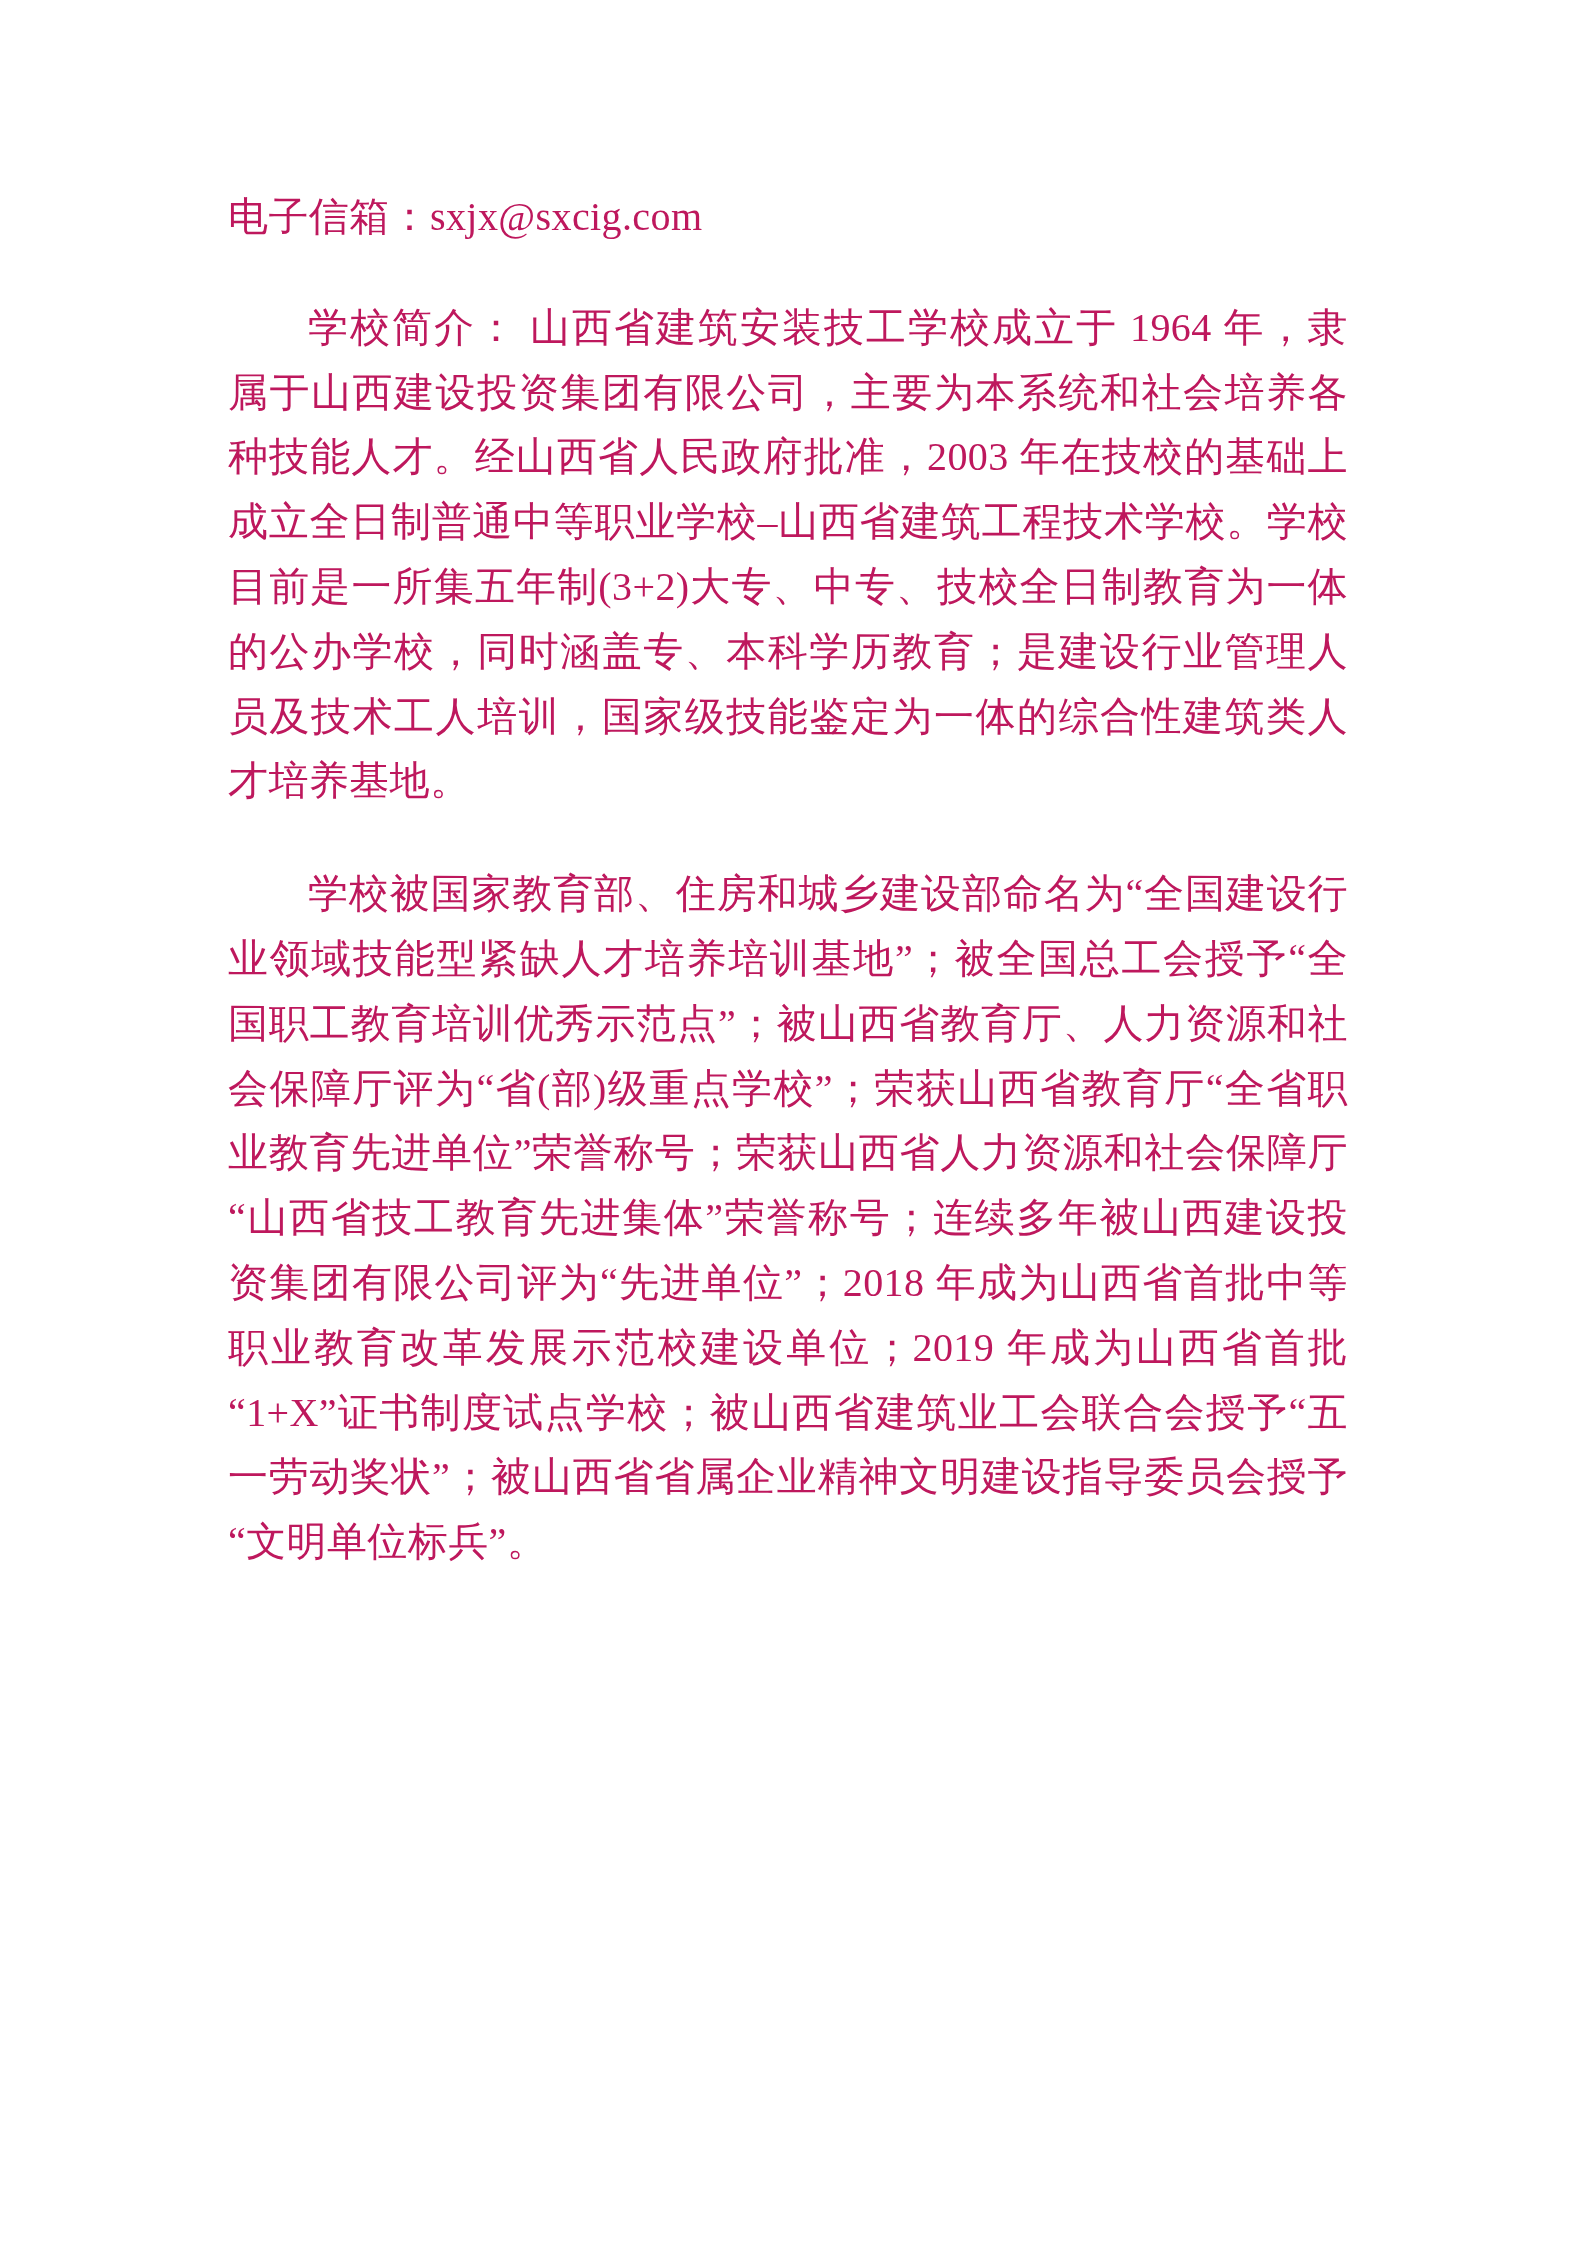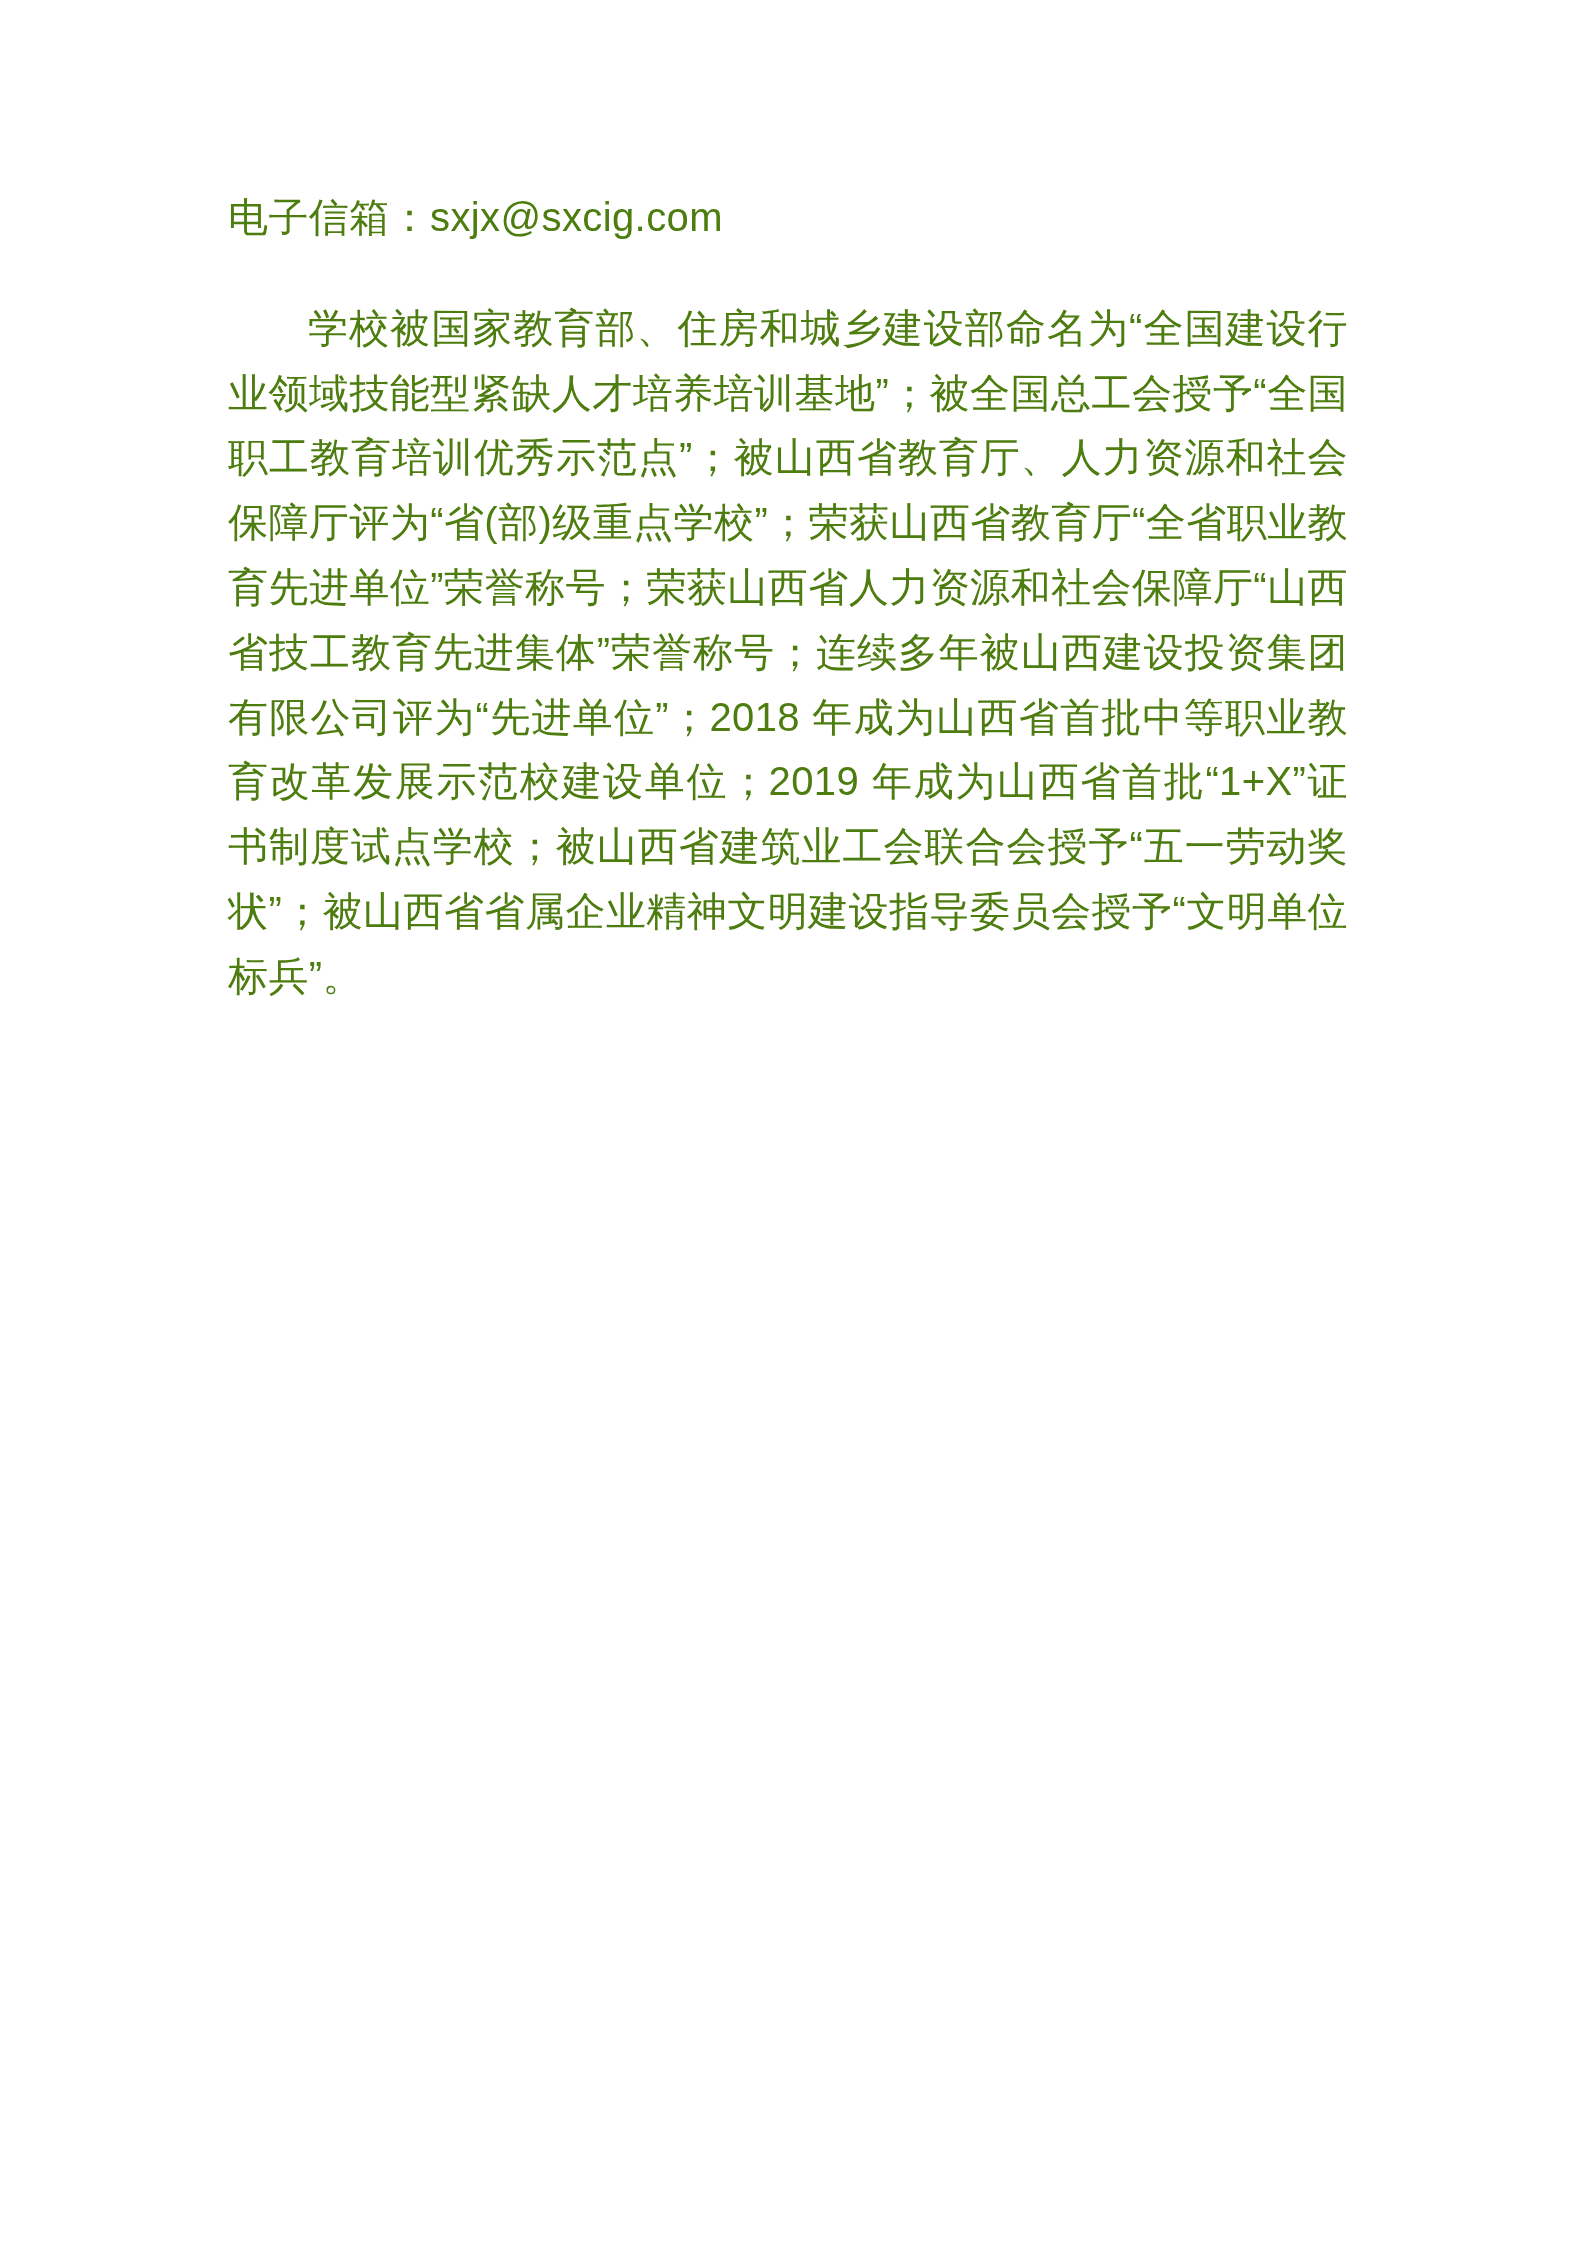--- a/index.html
+++ b/index.html
@@ -26,38 +26,39 @@
     top: 185px;
     width: 1120px;
   }
   .para {
     font-size: 40px;
     line-height: 1.62;
     text-align: justify;
     text-justify: inter-ideograph;
     letter-spacing: 0.4px;
     margin: 0 0 26px 0;
-    color: #4d7c0f;
-    font-family: Liberation Sans, sans-serif;
+    color: #be185d;
+    font-family: Liberation Serif, serif;
   }
   .para.indent {
     text-indent: 2em;
   }
   .para.first {
     margin-bottom: 46px;
   }
   .para.body-block {
     margin-bottom: 48px;
   }
 </style>
 </head>
 <body>
 
 <div class="page">
   <div class="content">
 
     <p class="para first">电子信箱：sxjx@sxcig.com</p>
 
+    <p class="para indent body-block">学校简介： 山西省建筑安装技工学校成立于 1964 年，隶属于山西建设投资集团有限公司，主要为本系统和社会培养各种技能人才。经山西省人民政府批准，2003 年在技校的基础上成立全日制普通中等职业学校–山西省建筑工程技术学校。学校目前是一所集五年制(3+2)大专、中专、技校全日制教育为一体的公办学校，同时涵盖专、本科学历教育；是建设行业管理人员及技术工人培训，国家级技能鉴定为一体的综合性建筑类人才培养基地。</p>
 
     <p class="para indent">学校被国家教育部、住房和城乡建设部命名为“全国建设行业领域技能型紧缺人才培养培训基地”；被全国总工会授予“全国职工教育培训优秀示范点”；被山西省教育厅、人力资源和社会保障厅评为“省(部)级重点学校”；荣获山西省教育厅“全省职业教育先进单位”荣誉称号；荣获山西省人力资源和社会保障厅“山西省技工教育先进集体”荣誉称号；连续多年被山西建设投资集团有限公司评为“先进单位”；2018 年成为山西省首批中等职业教育改革发展示范校建设单位；2019 年成为山西省首批“1+X”证书制度试点学校；被山西省建筑业工会联合会授予“五一劳动奖状”；被山西省省属企业精神文明建设指导委员会授予“文明单位标兵”。</p>
 
   </div>
 </div>
 
 </body></html>

